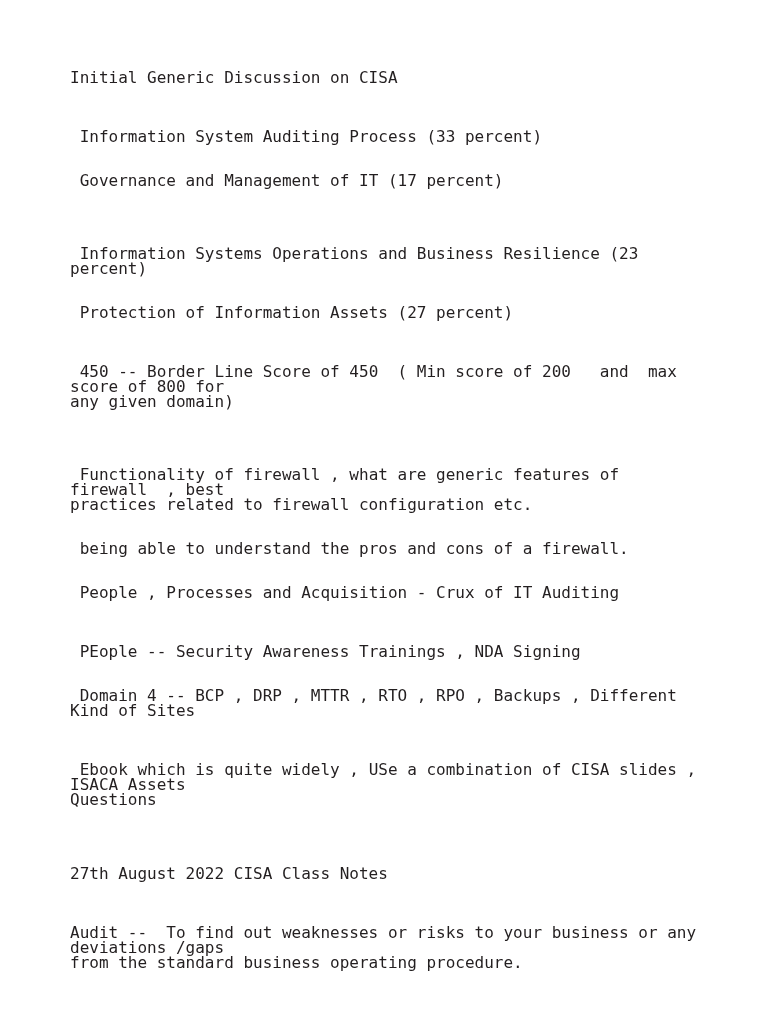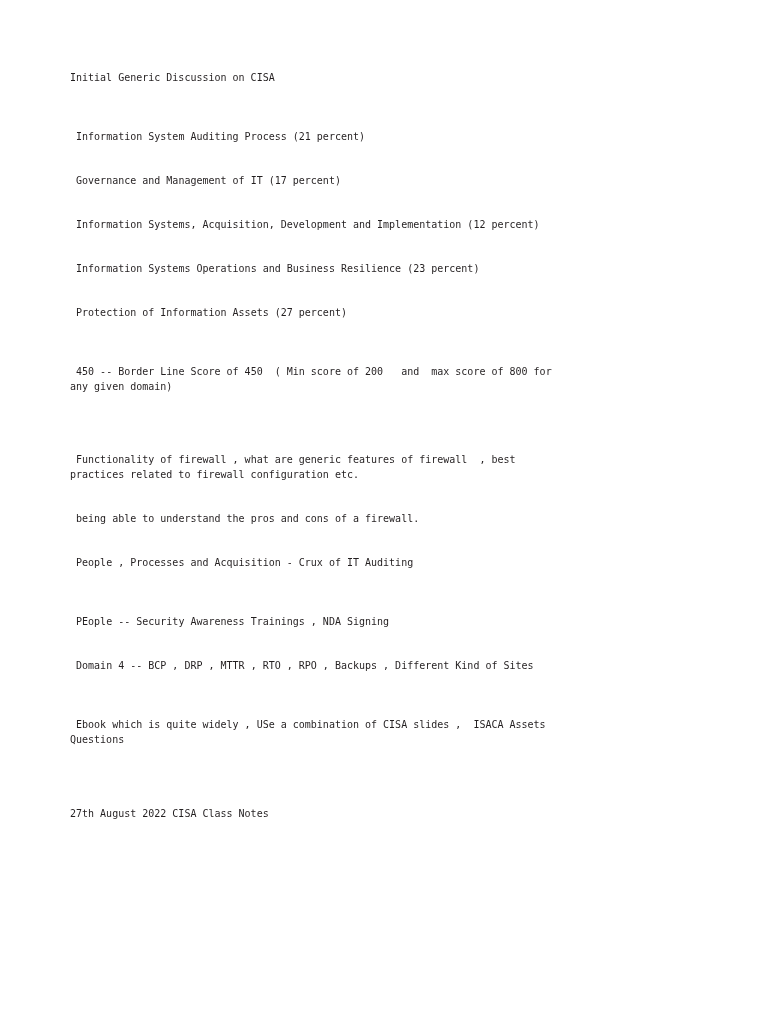--- a/index.html
+++ b/index.html
@@ -26,46 +26,45 @@
     font-family: "DejaVu Sans Mono", "Liberation Mono", monospace;
     font-size: 12.6px;
     line-height: 15px;
     color: #231f20;
     letter-spacing: 0px;
   }
   
   .para {
     white-space: pre-wrap;
     margin: 0;
-    font-size: 10px;
+    font-size: 16px;
     line-height: 15px;
     color: #231f20;
     -webkit-font-smoothing: antialiased;
   }
   .gap-md { height: 29px; }
   .gap-lg { height: 44px; }
   .gap-xl { height: 59px; }
 </style>
 </head>
 <body>
 
 <div id="page">
   <div class="doc">
 
     <p class="para">Initial Generic Discussion on CISA</p>
 
     <div class="gap-lg"></div>
 
-    <p class="para"> Information System Auditing Process (21 percent)</p>
+    <p class="para"> Information System Auditing Process (33 percent)</p>
     <div class="gap-md"></div>
 
     <p class="para"> Governance and Management of IT (17 percent)</p>
     <div class="gap-md"></div>
 
-    <p class="para"> Information Systems, Acquisition, Development and Implementation (12 percent)</p>
     <div class="gap-md"></div>
 
     <p class="para"> Information Systems Operations and Business Resilience (23 percent)</p>
     <div class="gap-md"></div>
 
     <p class="para"> Protection of Information Assets (27 percent)</p>
 
     <div class="gap-lg"></div>
 
     <p class="para"> 450 -- Border Line Score of 450  ( Min score of 200   and  max score of 800 for
@@ -94,20 +93,22 @@
 
     <p class="para"> Ebook which is quite widely , USe a combination of CISA slides ,  ISACA Assets
 Questions</p>
 
     <div class="gap-xl"></div>
 
     <p class="para">27th August 2022 CISA Class Notes</p>
 
     <div class="gap-lg"></div>
 
+    <p class="para">Audit --  To find out weaknesses or risks to your business or any deviations /gaps
+from the standard business operating procedure.</p>
 
     <div class="gap-lg"></div>
 
     <div class="gap-md"></div>
 
     <div class="gap-md"></div>
 
   </div>
 </div>
 

